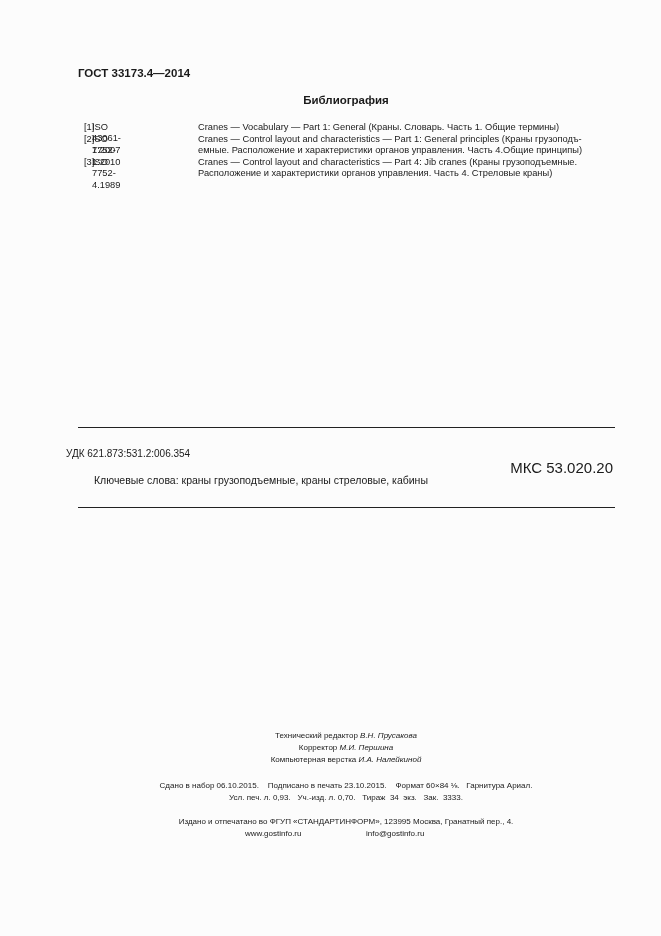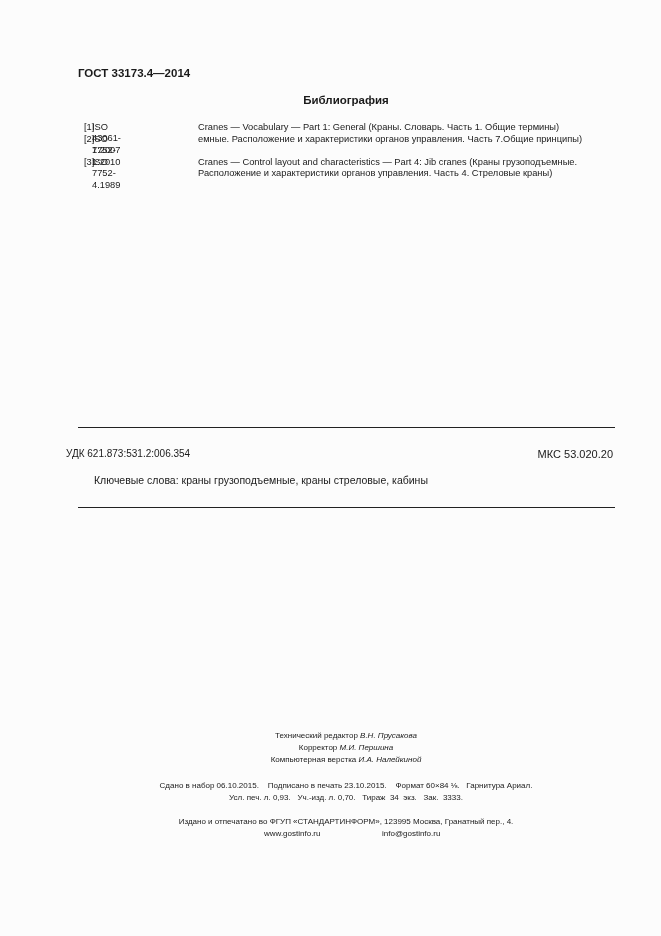--- a/index.html
+++ b/index.html
@@ -9,21 +9,21 @@
   }
   .abs { position:absolute; white-space:nowrap; }
   .header-code { left:78px; top:67px; font-size:11.5px; font-weight:bold; }
   .biblio-title { left:0; width:692px; text-align:center; top:94px; font-size:11.5px; font-weight:bold; }
   .ref { position:absolute; left:84px; font-size:9.3px; line-height:11.3px; }
   .ref .num { position:absolute; left:0; }
   .ref .std { position:absolute; left:8px; }
   .ref .desc { position:absolute; left:114px; width:420px; white-space:normal; }
   .rule { position:absolute; left:78px; width:537px; height:1px; background:#222; }
   .udk { left:66px; top:448px; font-size:10px; }
-  .mks { right:48px; top:448px; font-size:11px; }
+  .mks { right:48px; top:459px; font-size:15px; }
   .keywords { left:78px; top:474px; font-size:10.5px;padding-left:16px; }
   .credits { left:0; width:692px; text-align:center; font-size:8px; }
   .credits i { font-style:italic; }
   .pub { left:0; width:692px; text-align:center; font-size:8px; }
 </style>
 </head>
 <body>
 
 <div class="abs header-code">ГОСТ 33173.4—2014</div>
 <div class="abs biblio-title">Библиография</div>
@@ -32,21 +32,22 @@
   <span class="num">[1]</span>
   <span class="std">ISO 43061-1:2007</span>
   <span class="desc">
     <span>Cranes — Vocabulary — Part 1: General (Краны. Словарь. Часть 1. Общие термины)</span>
   </span>
 </div>
 <div class="ref" style="top:134px;">
   <span class="num">[2]</span>
   <span class="std">ISO 7752-1:2010</span>
   <span class="desc">
-    <div>емные. Расположение и характеристики органов управления. Часть 7.Общие принципы)</div>
+    <div>Cranes — Control layout and characteristics — Part 1: General principles (Краны грузоподъ-</div>
+    <div>емные. Расположение и характеристики органов управления. Часть 4.Общие принципы)</div>
   </span>
 </div>
 <div class="ref" style="top:157px;">
   <span class="num">[3]</span>
   <span class="std">ISO 7752-4.1989</span>
   <span class="desc">
     <div>Cranes — Control layout and characteristics — Part 4: Jib cranes (Краны грузоподъемные.</div>
     <div>Расположение и характеристики органов управления. Часть 4. Стреловые краны)</div>
   </span>
 </div>
@@ -66,14 +67,14 @@
   <i>М.И. Першина</i>
 </div>
 <div class="abs credits" style="top:755px;">
   <span>Компьютерная верстка</span>
   <i>И.А. Налейкиной</i>
 </div>
 
 <div class="abs pub" style="top:781px; white-space:pre;">Сдано в набор 06.10.2015.    Подписано в печать 23.10.2015.    Формат 60×84 ⅛.   Гарнитура Ариал.</div>
 <div class="abs pub" style="top:793px; white-space:pre;">Усл. печ. л. 0,93.   Уч.-изд. л. 0,70.   Тираж  34  экз.   Зак.  3333.</div>
 <div class="abs pub" style="top:817px;">Издано и отпечатано во ФГУП «СТАНДАРТИНФОРМ», 123995 Москва, Гранатный пер., 4.</div>
-<div class="abs" style="left:264px; top:829px; font-size:8px;">www.gostinfo.ru</div>
-<div class="abs" style="left:366px; top:829px; font-size:8px;margin-left:16px;">info@gostinfo.ru</div>
+<div class="abs" style="left:245px; top:829px; font-size:8px;">www.gostinfo.ru</div>
+<div class="abs" style="left:366px; top:829px; font-size:8px;">info@gostinfo.ru</div>
 
 </body></html>

